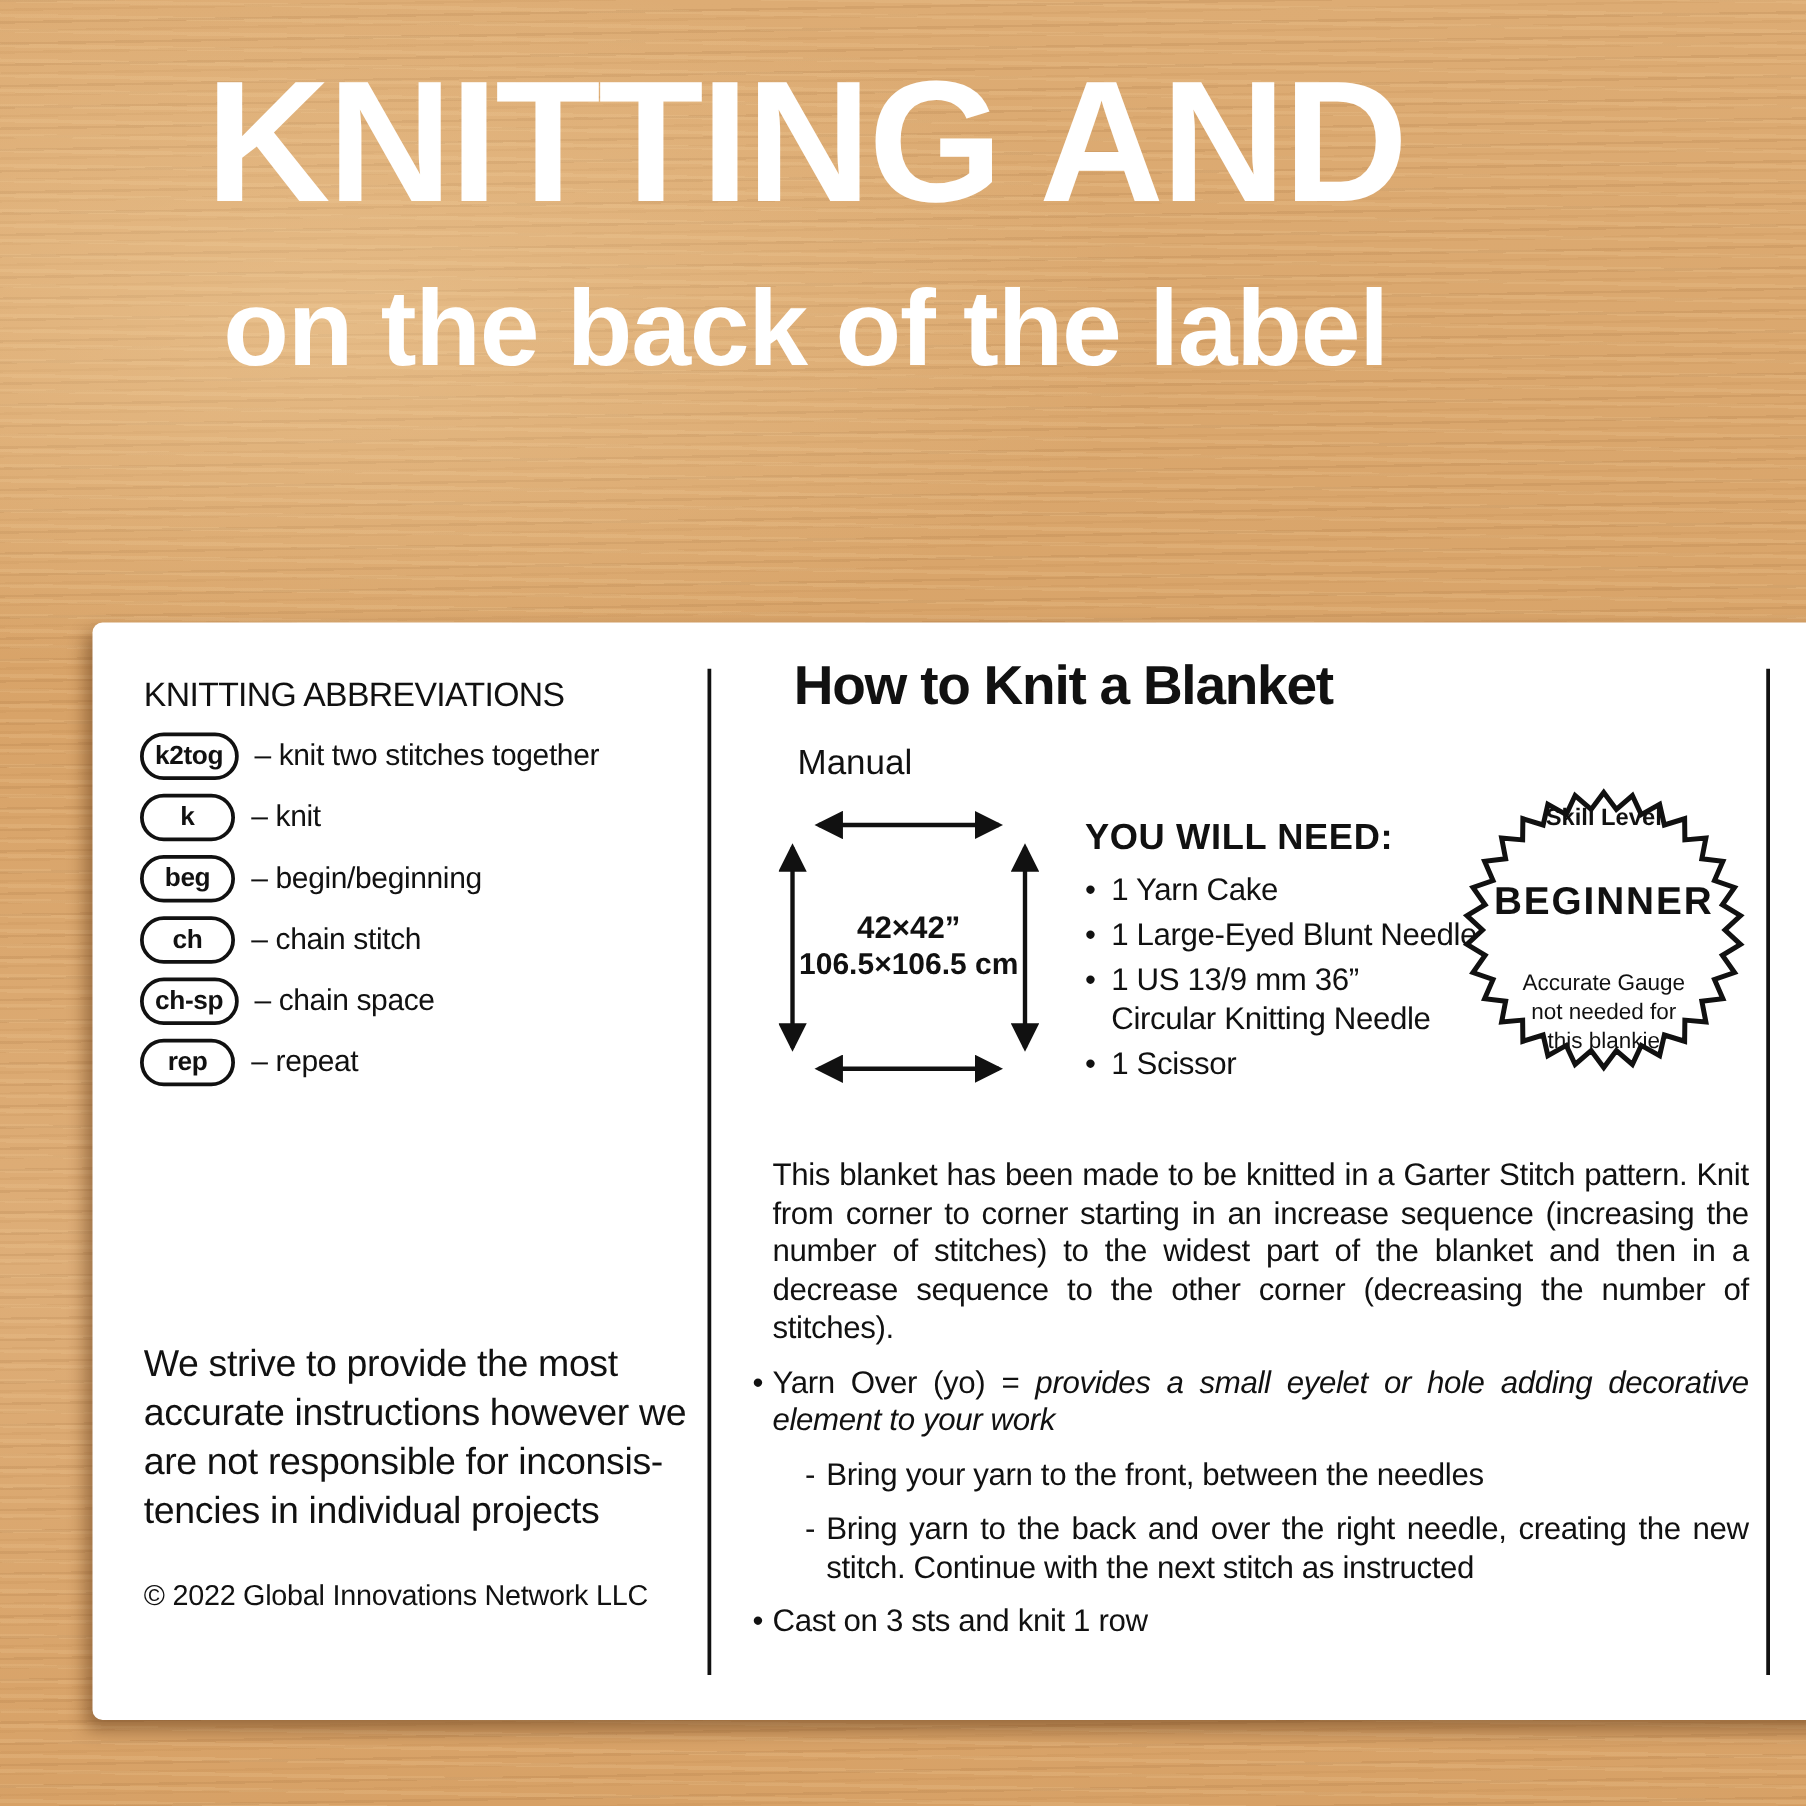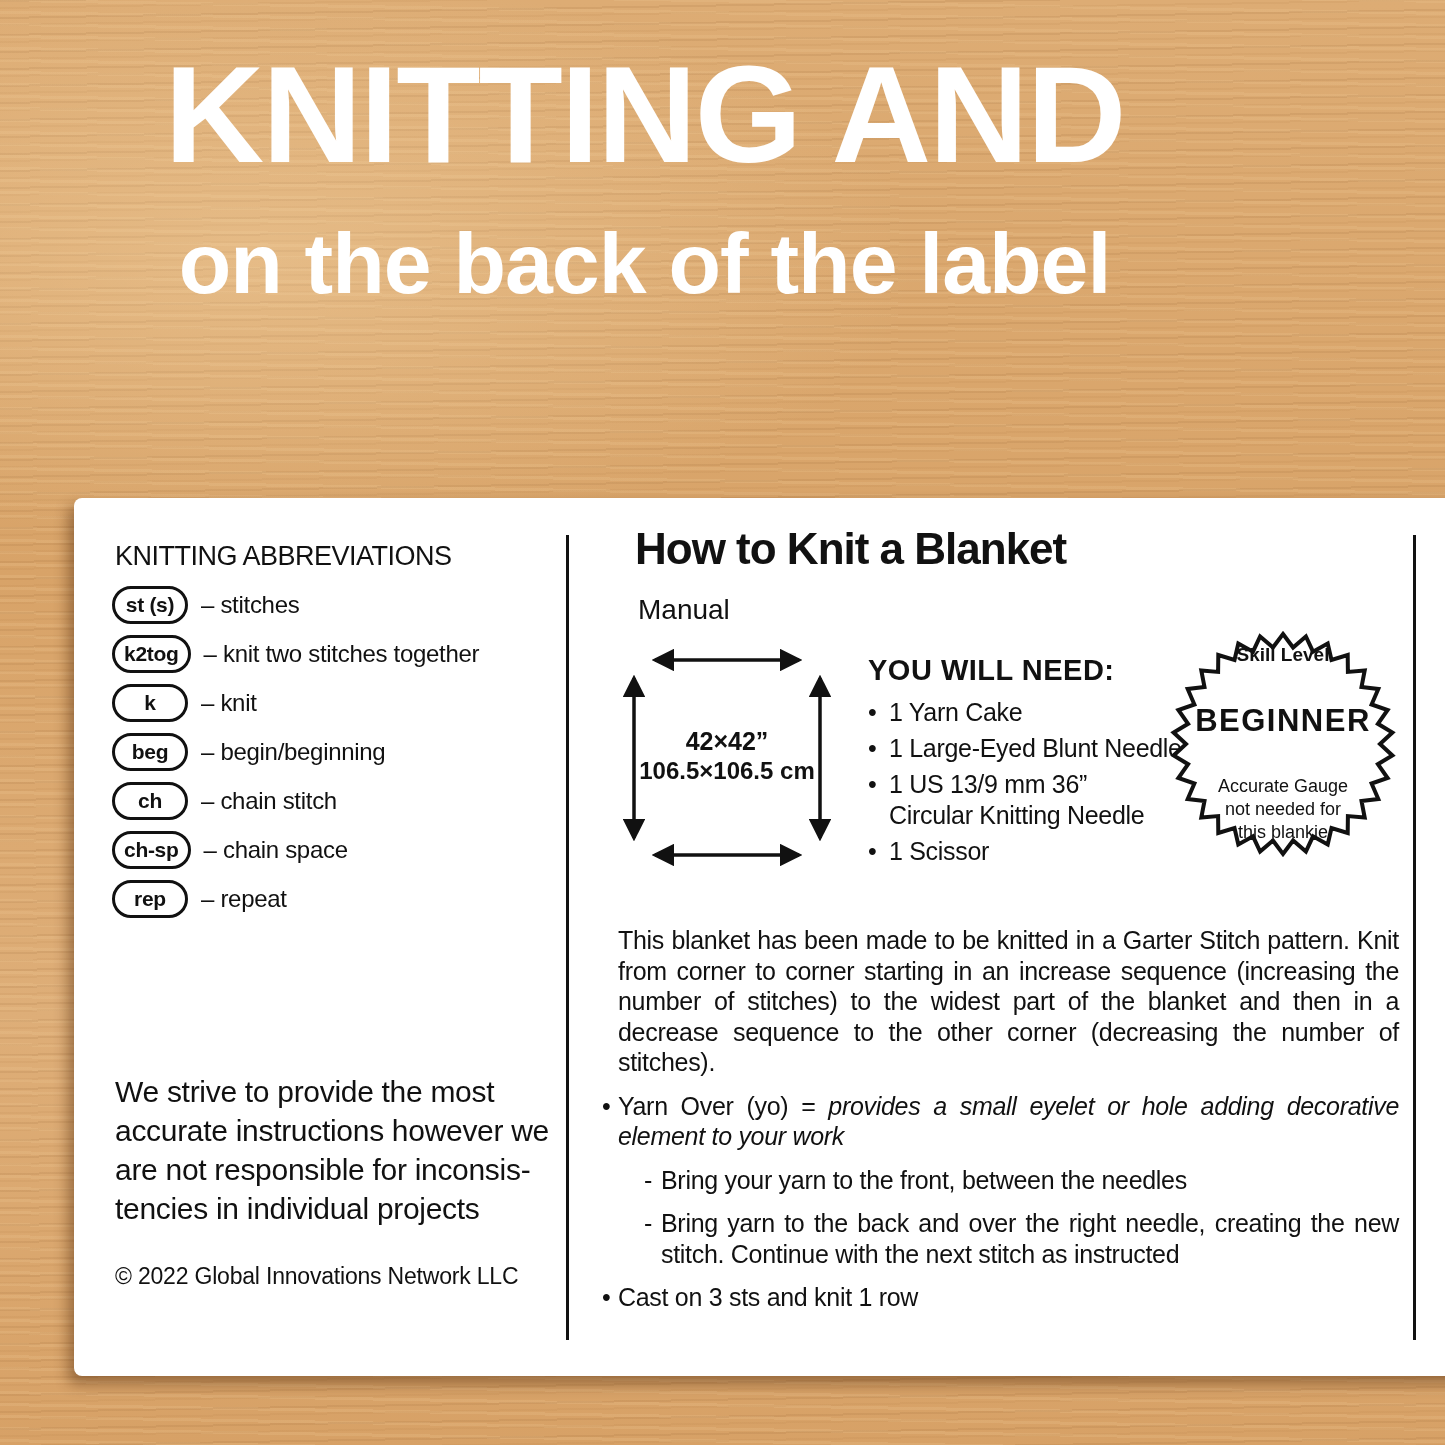--- a/index.html
+++ b/index.html
@@ -92,24 +92,20 @@
 
 <div class="card">
 
   <div class="divider d1"></div>
   <div class="divider d2"></div>
 
   <div class="abbr-heading">KNITTING ABBREVIATIONS</div>
 
   <div class="abbr-list">
     <div class="abbr-row">
-      <span class="pill">st (s)</span>
-      <span class="meaning">– stitches</span>
-    </div>
-    <div class="abbr-row">
       <span class="pill">k2tog</span>
       <span class="meaning">– knit two stitches together</span>
     </div>
     <div class="abbr-row">
       <span class="pill">k</span>
       <span class="meaning">– knit</span>
     </div>
     <div class="abbr-row">
       <span class="pill">beg</span>
       <span class="meaning">– begin/beginning</span>

